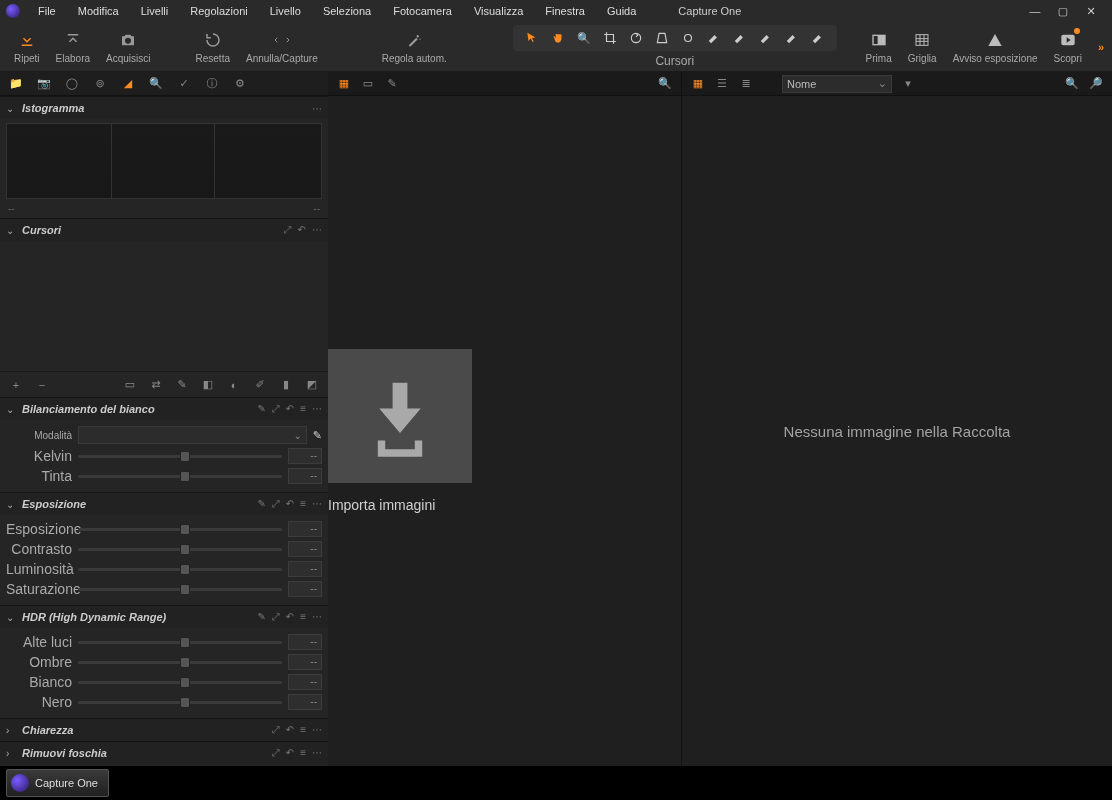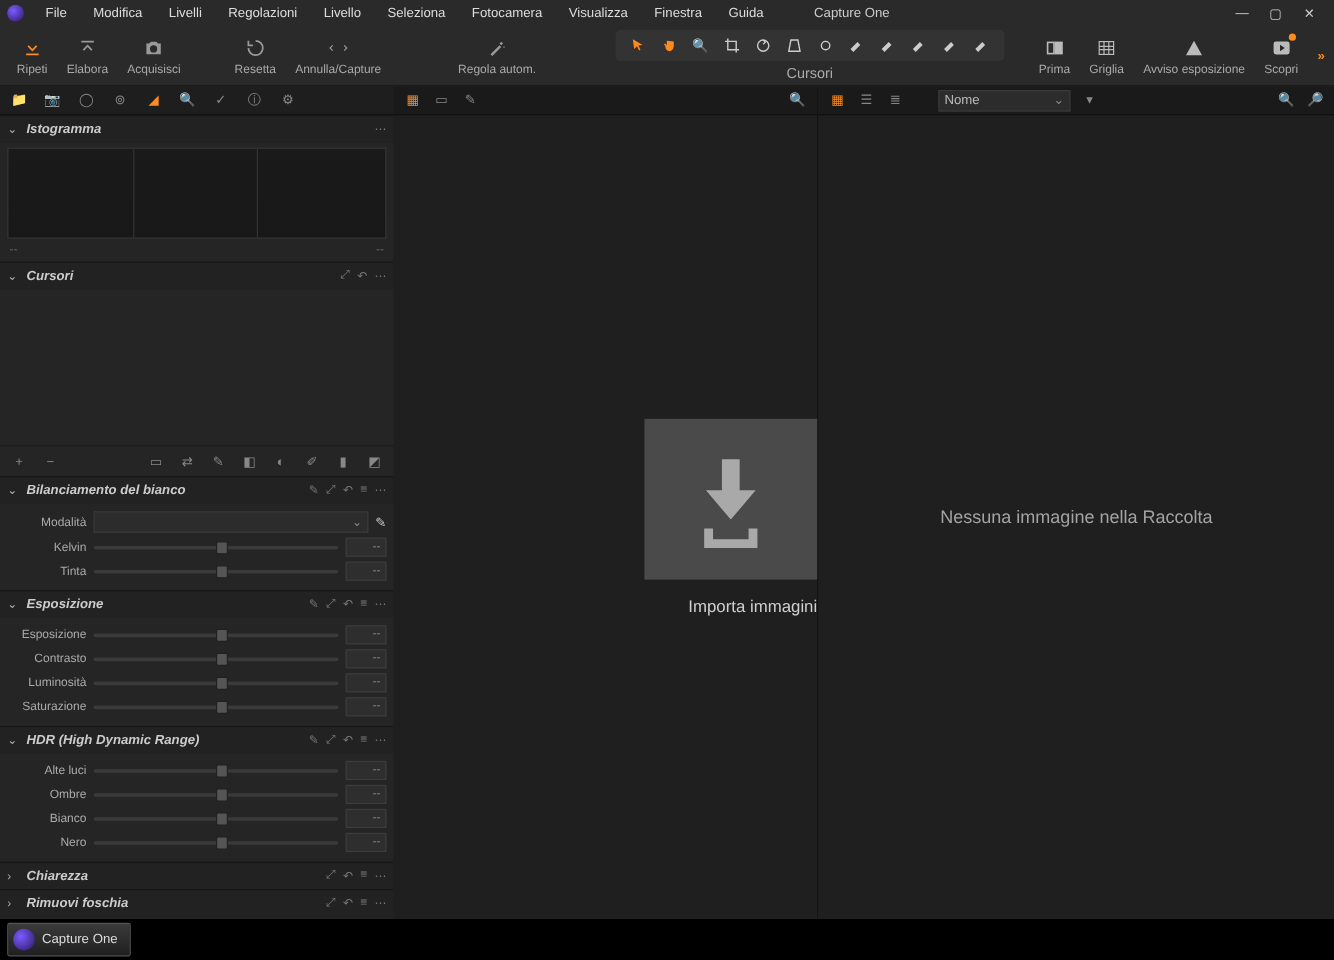--- a/index.html
+++ b/index.html
@@ -40,21 +40,21 @@
 .browser { width: 430px; background: #1f1f1f; display: flex; flex-direction: column; }
 
 
 .subbar { height: 24px; background: #1a1a1a; display: flex; align-items: center; padding: 0 8px; gap: 8px; border-bottom: 1px solid #111; }
 .subbar .spacer { flex: 1; }
 .subbar .ic { width:16px; height:16px; display:flex; align-items:center; justify-content:center; color:#888; }
 .subbar .ic.active { color:#ff8a1f; }
 .sort-select { background:#2c2c2c; border:1px solid #3a3a3a; color:#bbb; font-size:11px; height:18px; width:110px; padding: 0 4px; display:flex; align-items:center; justify-content:space-between; }
 
 
-.viewer-center { flex:1; display:flex; flex-direction:column; align-items:flex-end; justify-content:center; gap: 14px; }
+.viewer-center { flex:1; display:flex; flex-direction:column; align-items:flex-start; justify-content:center; gap: 14px; }
 .import-tile { width: 144px; height: 134px; background: #4a4a4a; display:flex; align-items:center; justify-content:center; }
 .import-tile svg { width: 74px; height: 82px; fill: #a9a9a9; }
 .viewer-label { color: #d0d0d0; font-size: 14px; }
 
 
 .browser-center { flex:1; display:flex; align-items:center; justify-content:center; }
 .browser-empty { color:#a3a3a3; font-size:15px; }
 
 
 .section { border-top: 1px solid #151515; background:#252525; }
@@ -68,21 +68,21 @@
 .histogram::before { left:33%; } .histogram::after { left:66%; }
 .histo-footer { display:flex; justify-content:space-between; padding: 0 8px 4px; color:#666; font-size:10px; }
 
 .layers-body { height: 130px; }
 .layers-footer { height: 26px; display:flex; align-items:center; padding: 0 8px; gap:10px; border-top:1px solid #1a1a1a; color:#888; }
 .layers-footer .spacer { flex:1; }
 .layers-footer .ic { width:16px; height:16px; display:flex; align-items:center; justify-content:center; }
 
 .sliders { padding: 4px 6px 6px; }
 .row { display: flex; align-items:center; gap:6px; height: 20px; }
-.row .lbl { width: 66px; text-align:right; color:#aaa; font-size:10px; }
+.row .lbl { width: 66px; text-align:right; color:#aaa; font-size:14px; }
 .row .track { flex:1; height: 3px; background:#3a3a3a; position:relative; border-radius:2px; }
 .row .thumb { position:absolute; top:-4px; width:10px; height:11px; background:#555; border:1px solid #222; border-radius:2px; }
 .row .val { width:34px; height:16px; background:#2e2e2e; border:1px solid #3c3c3c; color:#888; font-size:10px; text-align:right; padding: 0 4px; line-height:14px; }
 .mode-row { display:flex; align-items:center; gap:6px; height: 22px; padding: 2px 0; }
 .mode-row .lbl { width:66px; text-align:right; color:#aaa; font-size:10px; }
 .mode-row select, .mode-row .fake-select { flex:1; height:18px; background:#2c2c2c; border:1px solid #3a3a3a; color:#bbb; font-size:10px; padding:0 4px; display:flex; align-items:center; justify-content:space-between; }
 
 
 .taskbar { height: 34px; background: #000; display:flex; align-items:center; padding-left: 6px; }
 .task-btn { height: 28px; background: linear-gradient(#3a3a3a,#202020); border:1px solid #555; display:flex; align-items:center; gap:6px; padding: 0 10px 0 4px; color:#ddd; font-size:11px; border-radius:2px; }

